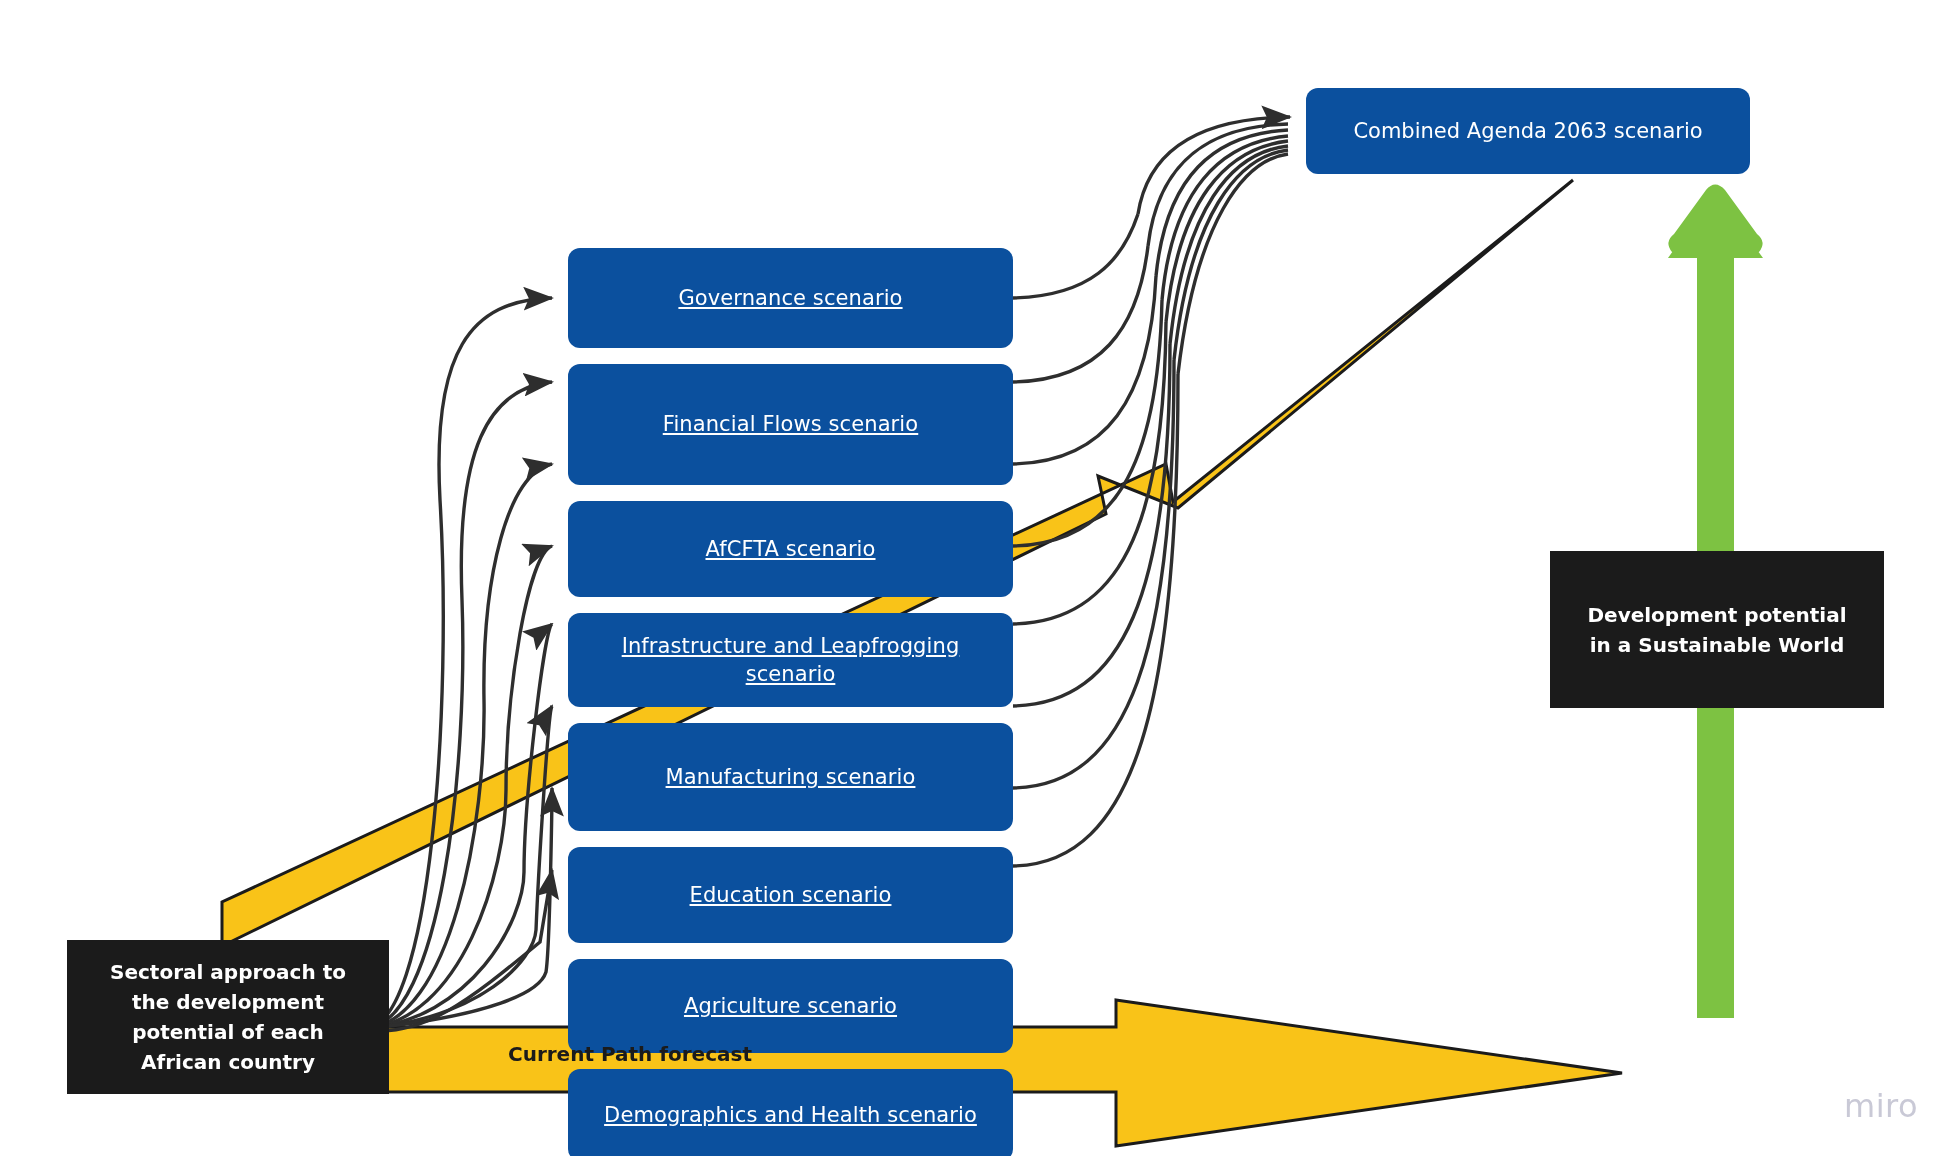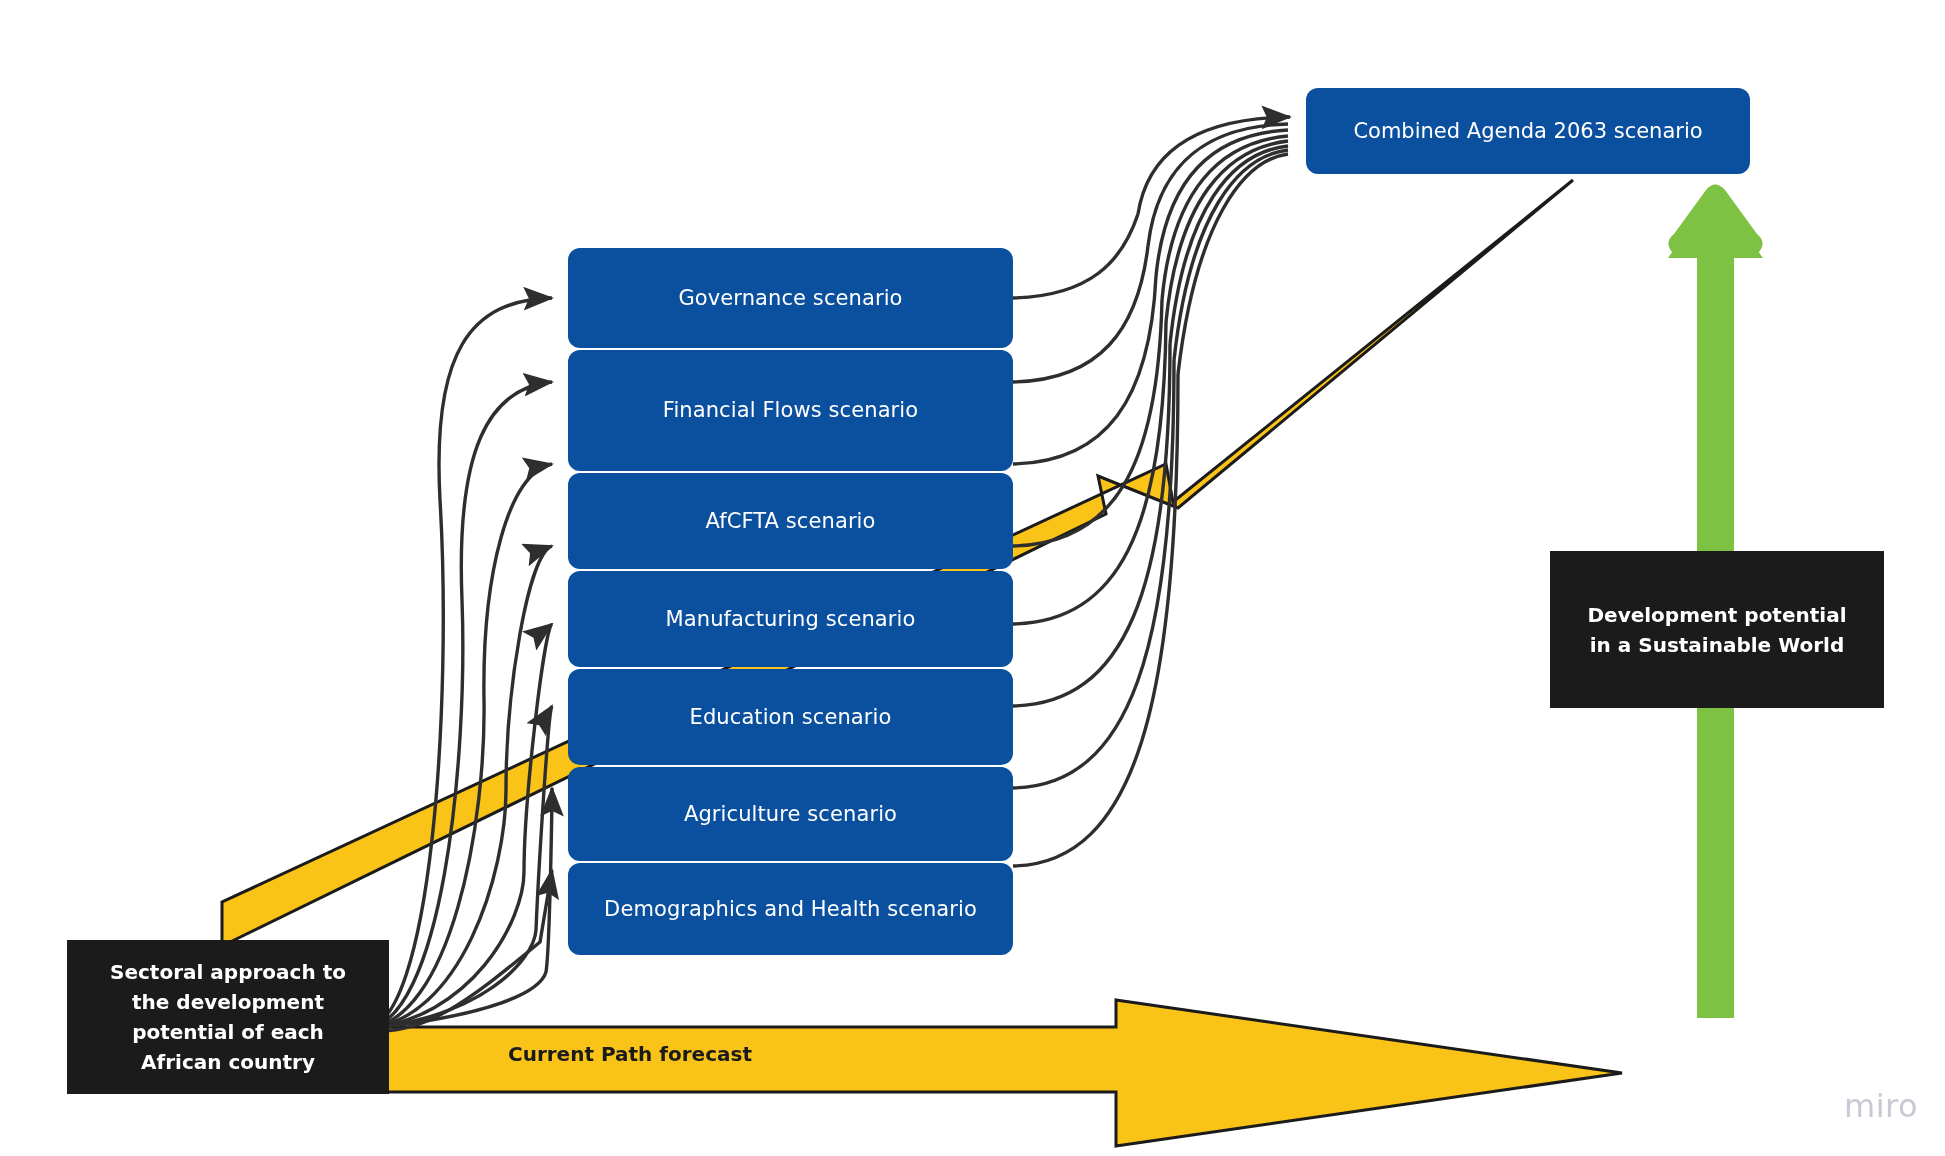--- a/index.html
+++ b/index.html
@@ -46,21 +46,22 @@
     color: #ffffff;
     display: flex;
     align-items: center;
     justify-content: center;
     text-align: center;
     font-size: 21px;
     line-height: 1.35;
     letter-spacing: 0.1px;
     box-sizing: border-box;
     padding: 4px 26px;
-    margin-bottom: 2px;
+    margin-bottom: 16px;
+    text-decoration: underline;
   }
 
   .combined-box {
     position: absolute;
     left: 1306px;
     top: 88px;
     width: 444px;
     height: 86px;
     background: #0B509E;
     border-radius: 12px;
@@ -199,21 +200,24 @@
   <div class="scenario-stack">
     <div class="scenario-box" style="height:100px">
       <span>Governance scenario</span>
     </div>
     <div class="scenario-box" style="height:121px">
       <span>Financial Flows scenario</span>
     </div>
     <div class="scenario-box" style="height:96px">
       <span>AfCFTA scenario</span>
     </div>
-    <div class="scenario-box" style="height:96px">
+    <div class="scenario-box" style="height:94px">
+      <span>Infrastructure and Leapfrogging scenario</span>
+    </div>
+    <div class="scenario-box" style="height:108px">
       <span>Manufacturing scenario</span>
     </div>
     <div class="scenario-box" style="height:96px">
       <span>Education scenario</span>
     </div>
     <div class="scenario-box" style="height:94px">
       <span>Agriculture scenario</span>
     </div>
     <div class="scenario-box" style="height:92px">
       <span>Demographics and Health scenario</span>

